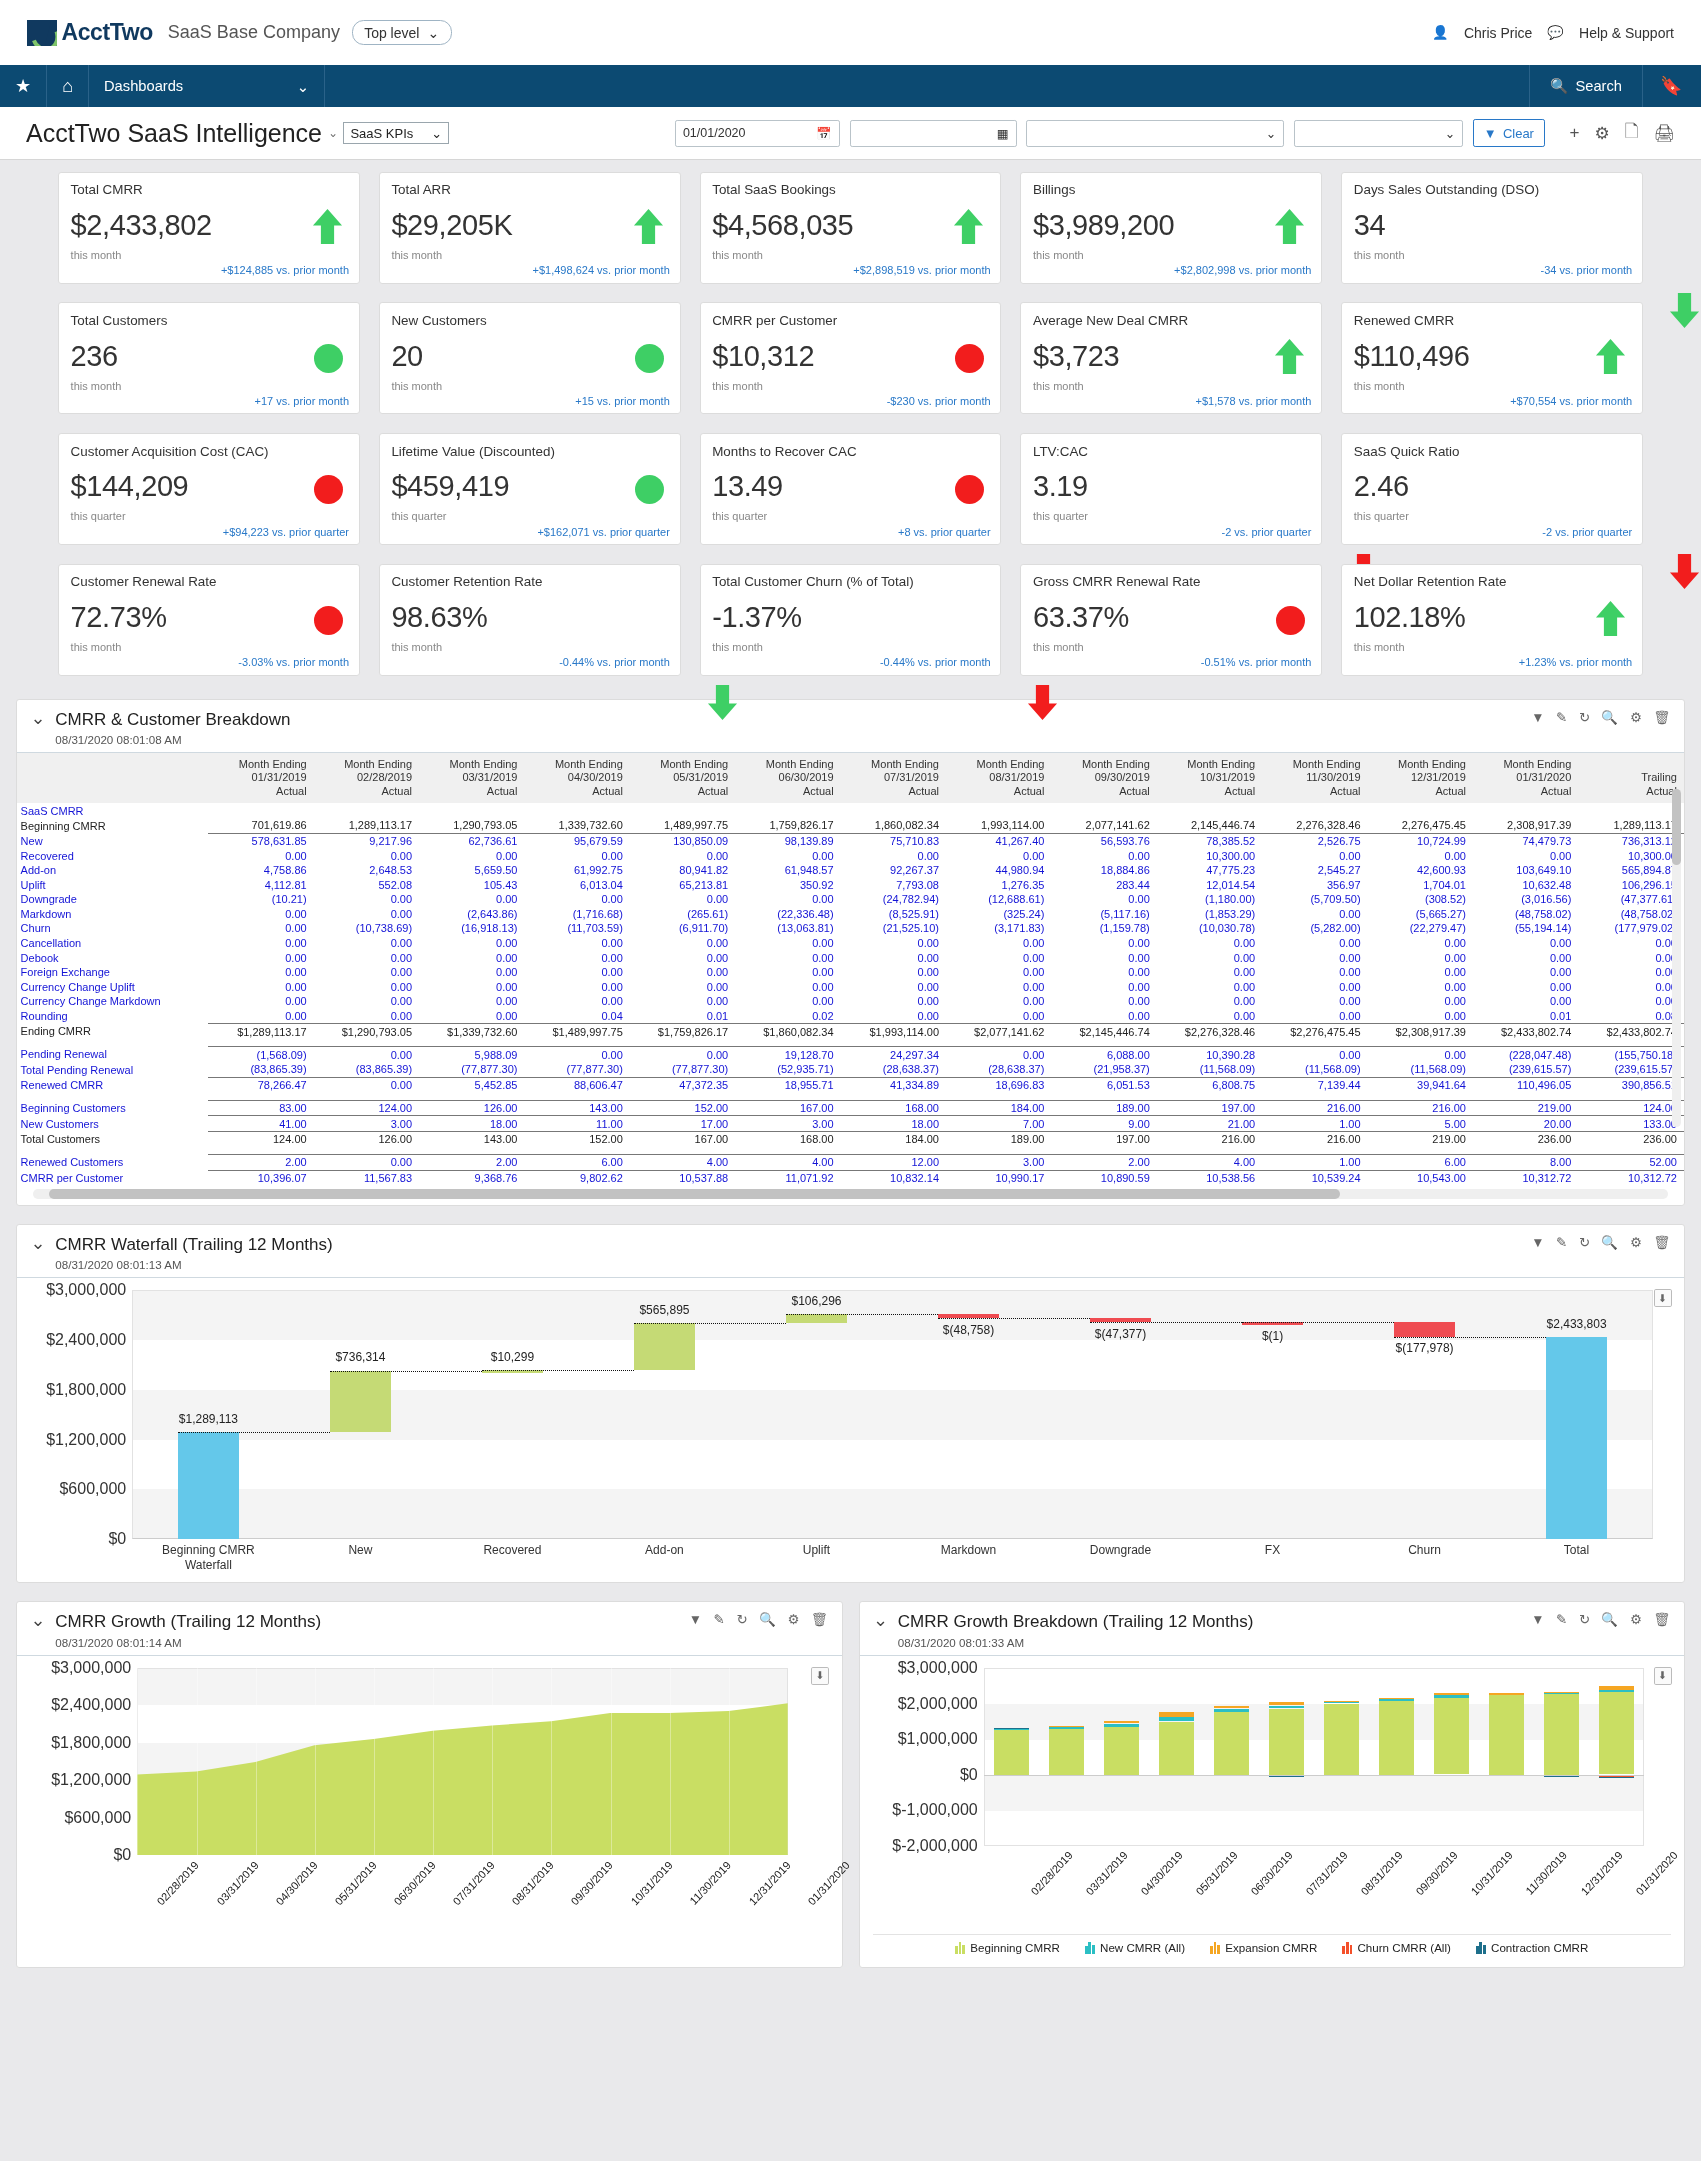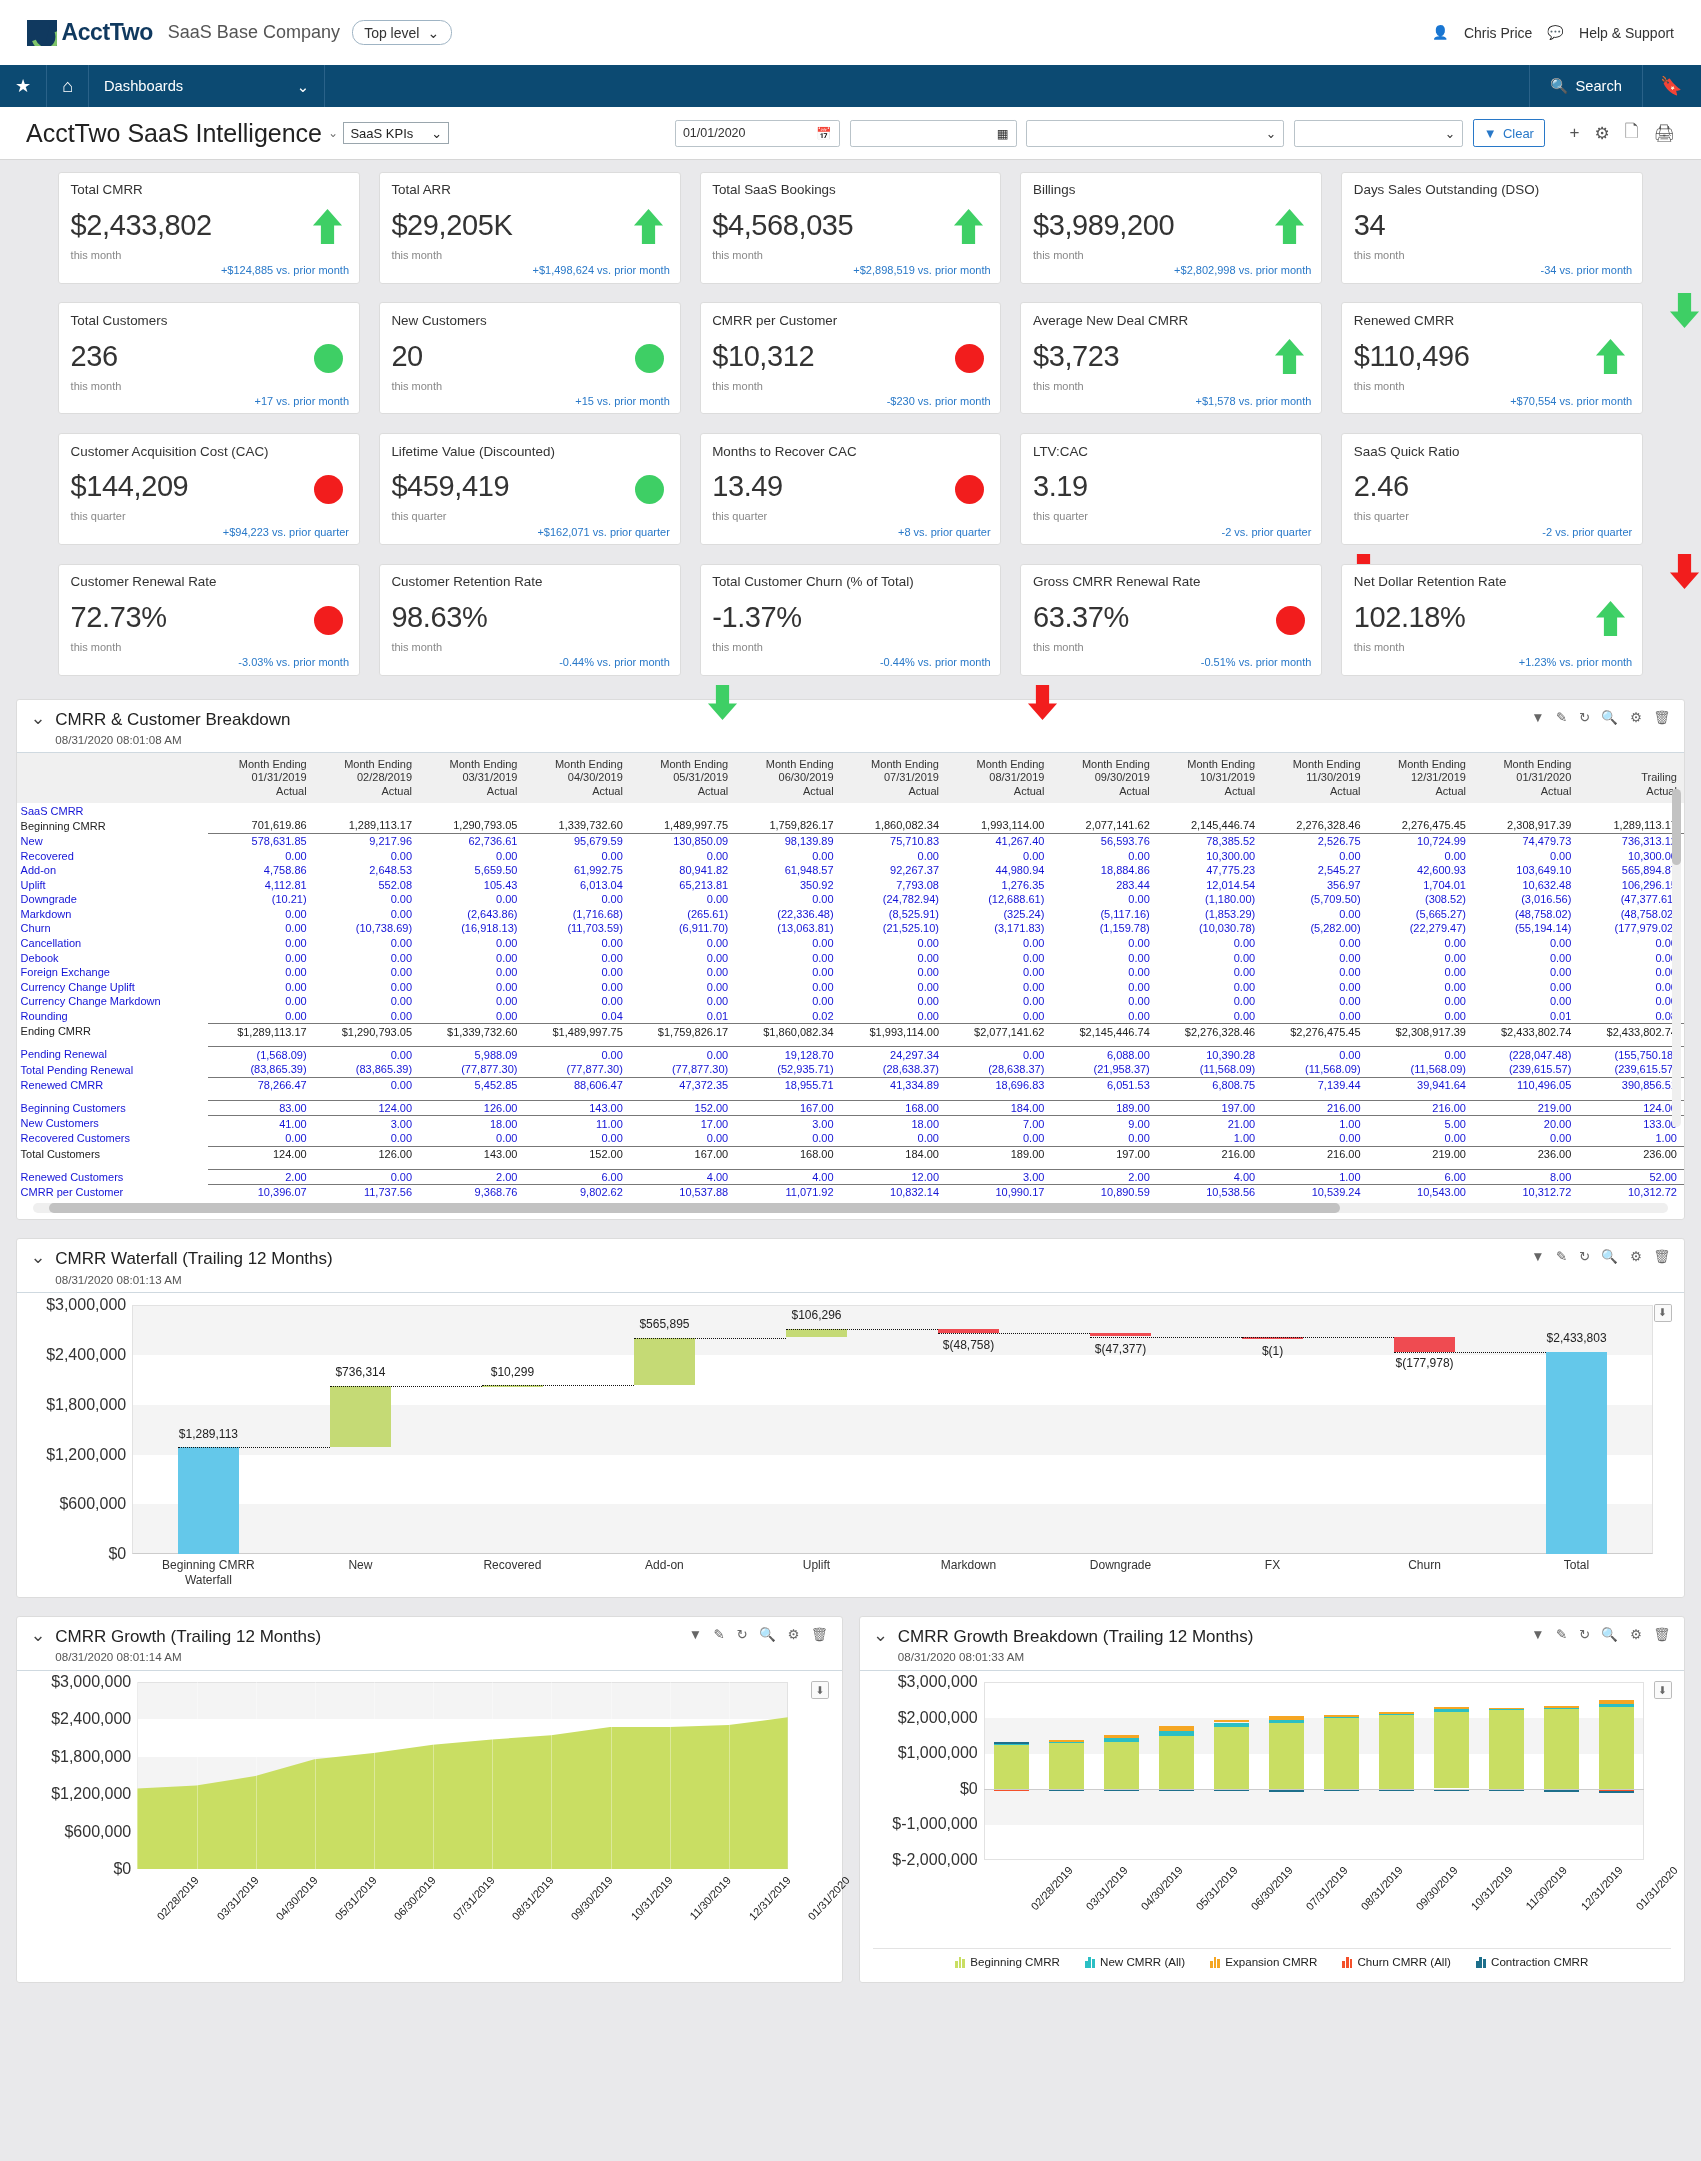--- a/index.html
+++ b/index.html
@@ -757,37 +757,20 @@
               <td>3.00</td>
               <td>18.00</td>
               <td>7.00</td>
               <td>9.00</td>
               <td>21.00</td>
               <td>1.00</td>
               <td>5.00</td>
               <td>20.00</td>
               <td>133.00</td>
             </tr>
-            <tr class="">
-              <td class="lbl indent2">Recovered Customers</td>
-              <td>0.00</td>
-              <td>0.00</td>
-              <td>0.00</td>
-              <td>0.00</td>
-              <td>0.00</td>
-              <td>0.00</td>
-              <td>0.00</td>
-              <td>0.00</td>
-              <td>0.00</td>
-              <td>1.00</td>
-              <td>0.00</td>
-              <td>0.00</td>
-              <td>0.00</td>
-              <td>1.00</td>
-            </tr>
             <tr class="black topline">
               <td class="lbl ">Total Customers</td>
               <td>124.00</td>
               <td>126.00</td>
               <td>143.00</td>
               <td>152.00</td>
               <td>167.00</td>
               <td>168.00</td>
               <td>184.00</td>
               <td>189.00</td>
@@ -815,21 +798,21 @@
               <td>2.00</td>
               <td>4.00</td>
               <td>1.00</td>
               <td>6.00</td>
               <td>8.00</td>
               <td>52.00</td>
             </tr>
             <tr class="dbl">
               <td class="lbl indent2">CMRR per Customer</td>
               <td>10,396.07</td>
-              <td>11,737.56</td>
+              <td>11,567.83</td>
               <td>9,368.76</td>
               <td>9,802.62</td>
               <td>10,537.88</td>
               <td>11,071.92</td>
               <td>10,832.14</td>
               <td>10,990.17</td>
               <td>10,890.59</td>
               <td>10,538.56</td>
               <td>10,539.24</td>
               <td>10,543.00</td>

